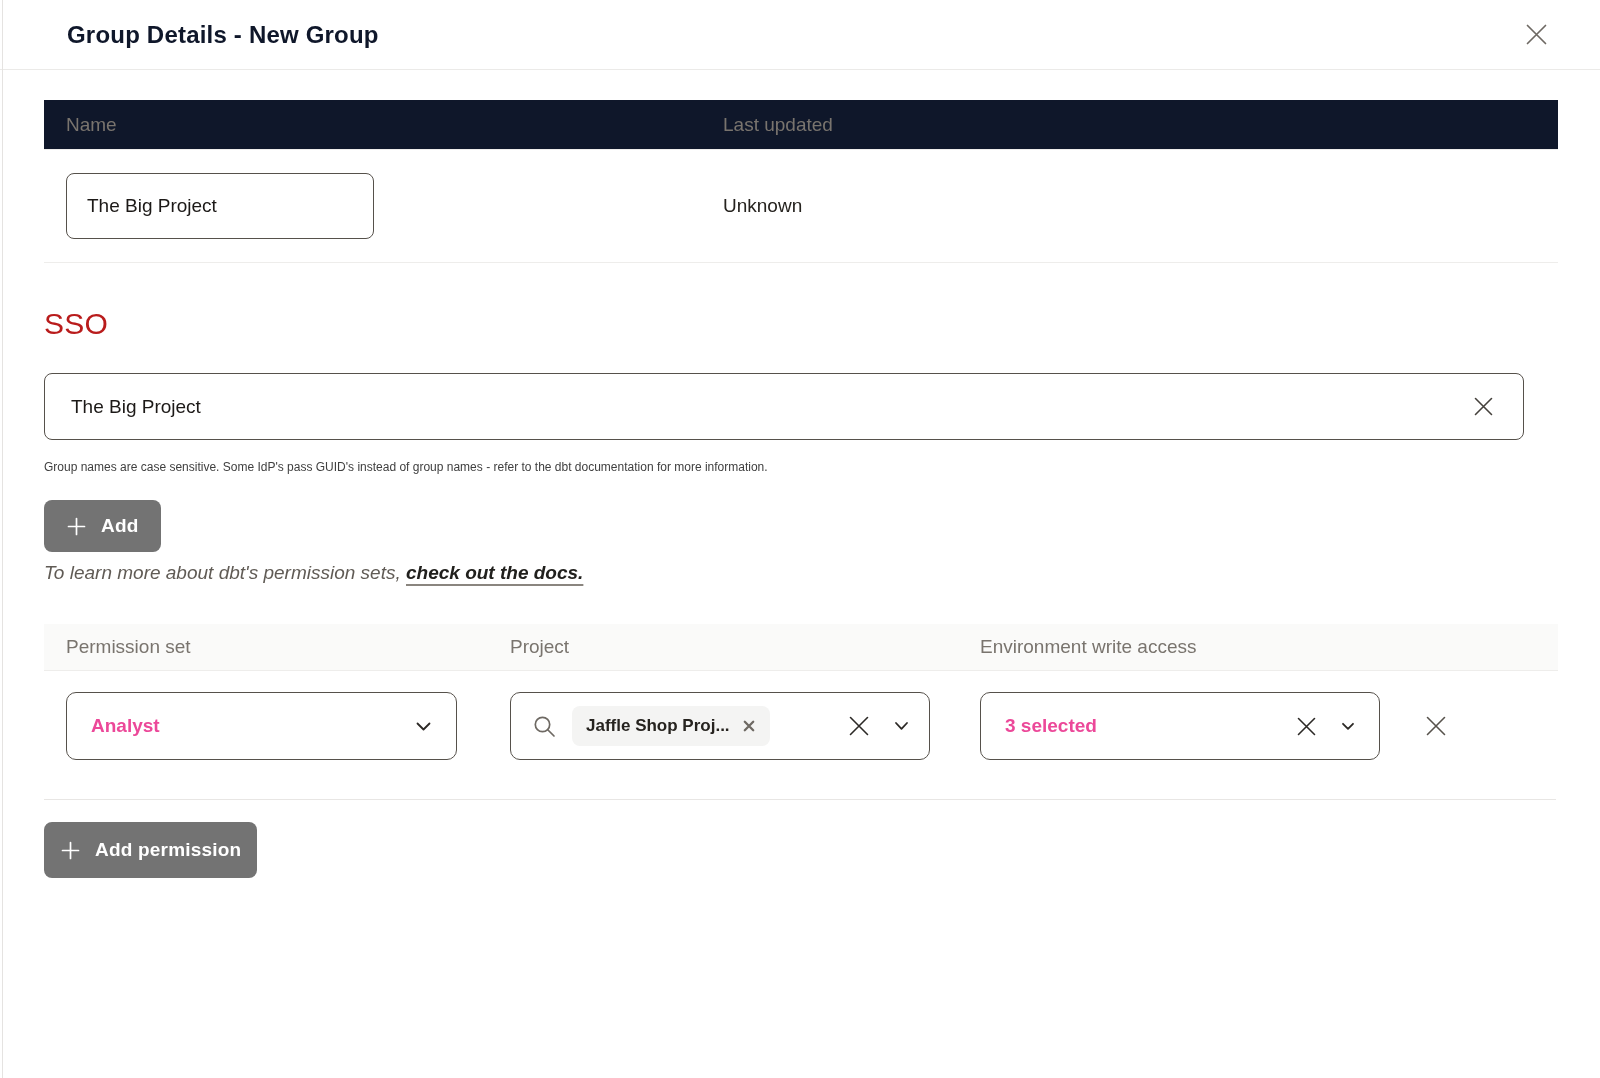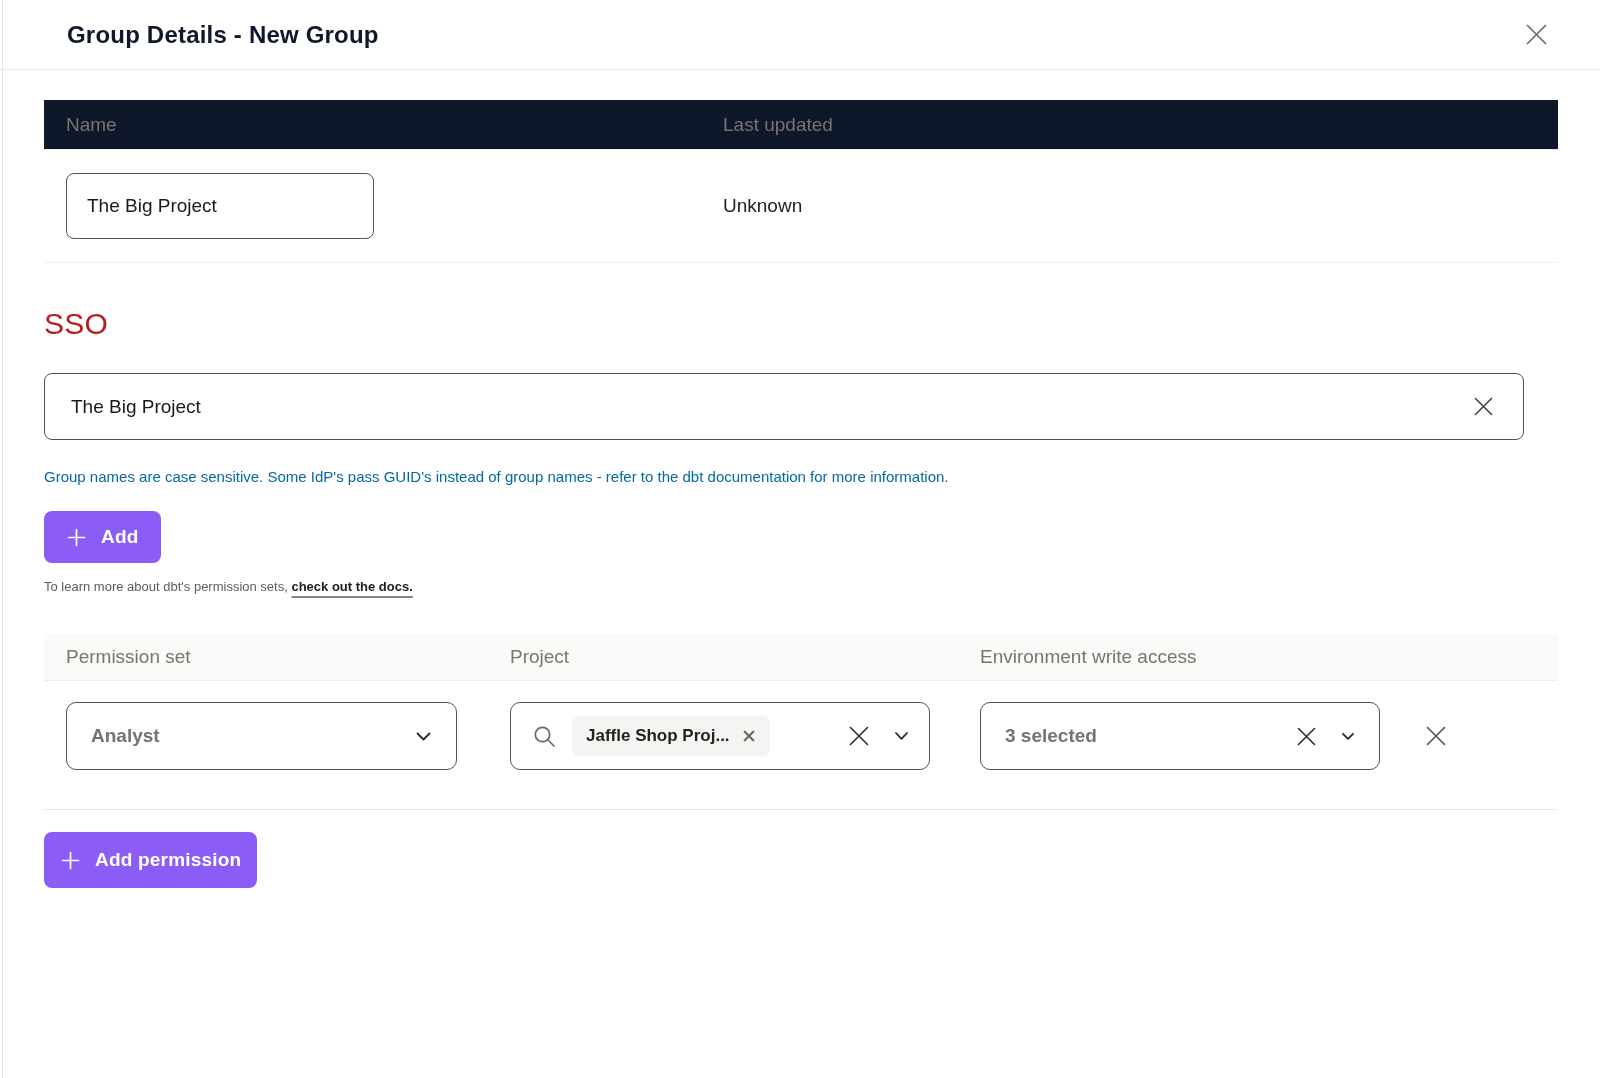--- a/index.html
+++ b/index.html
@@ -46,53 +46,53 @@
   
   .sso-input-wrap {
     margin-top:32px; width:1480px; height:67px;
     border:1px solid #56514b; border-radius:8px;
     display:flex; align-items:center; padding:0 26px; background:#fff;
   }
   .sso-input {
     flex:1; border:none; outline:none; font-family:inherit;
     font-size:19px; font-weight:500; color:#1c1917; background:transparent;
   }
-  .error-text { margin-top:28px; font-size:15px; color:#0369a1; }
+  .error-text { margin-top:20px; font-size:12px; color:#404040; }
 
   
   .btn-dark {
     margin-top:26px; display:inline-flex; align-items:center; gap:14px;
-    background:#8b5cf6; color:#fff; border:none; border-radius:8px;
+    background:#737373; color:#fff; border:none; border-radius:8px;
     height:52px; padding:0 22px; font-size:19px; font-weight:700;
     font-family:inherit; cursor:pointer; letter-spacing:.2px;
   }
   .btn-dark.lg { height:56px; padding:0 16px; margin-top:22px; }
 
   
-  .subtext { margin-top:16px; font-size:13px; color:#605b55; }
+  .subtext { margin-top:10px; font-size:19px; color:#605b55;font-style:italic; }
   .docs-link {
     color:#21201d; font-weight:700; text-decoration:underline;
     text-underline-offset:5px; text-decoration-thickness:1.5px; text-decoration-color:#8a857f;
     cursor:pointer;
   }
   .p-table { margin-top:40px; }
   .p-head { display:flex; align-items:center; height:47px; background:#fafaf9; border-bottom:1px solid #eeedeb; }
   .p-row { display:flex; align-items:center; height:110px; }
   .p1 { width:456px; padding-left:22px; }
   .p2 { width:460px; padding-left:10px; }
   .p3 { flex:1; padding-left:20px; display:flex; align-items:center; }
 
   .select-box {
     height:68px; border:1px solid #56514b; border-radius:10px;
     display:flex; align-items:center; background:#fff; cursor:pointer;
   }
   .sel-analyst { width:391px; padding:0 24px; }
   .sel-project { width:420px; padding:0 20px; }
   .sel-env { width:400px; padding:0 24px; }
-  .sel-label { font-size:19px; font-weight:600; color:#737373; }
+  .sel-label { font-size:19px; font-weight:600; color:#ec4899; }
   .spacer { flex:1; }
 
   .chip {
     background:#f4f4f3; border-radius:8px; height:40px; margin-left:14px;
     padding:0 14px; display:flex; align-items:center; gap:12px;
   }
   .chip-label { font-size:17px; font-weight:700; color:#26231f; white-space:nowrap; }
   .chip-x { background:none; border:none; cursor:pointer; display:flex; padding:0; }
 
   .ctl-x { background:none; border:none; cursor:pointer; display:flex; padding:0; }

